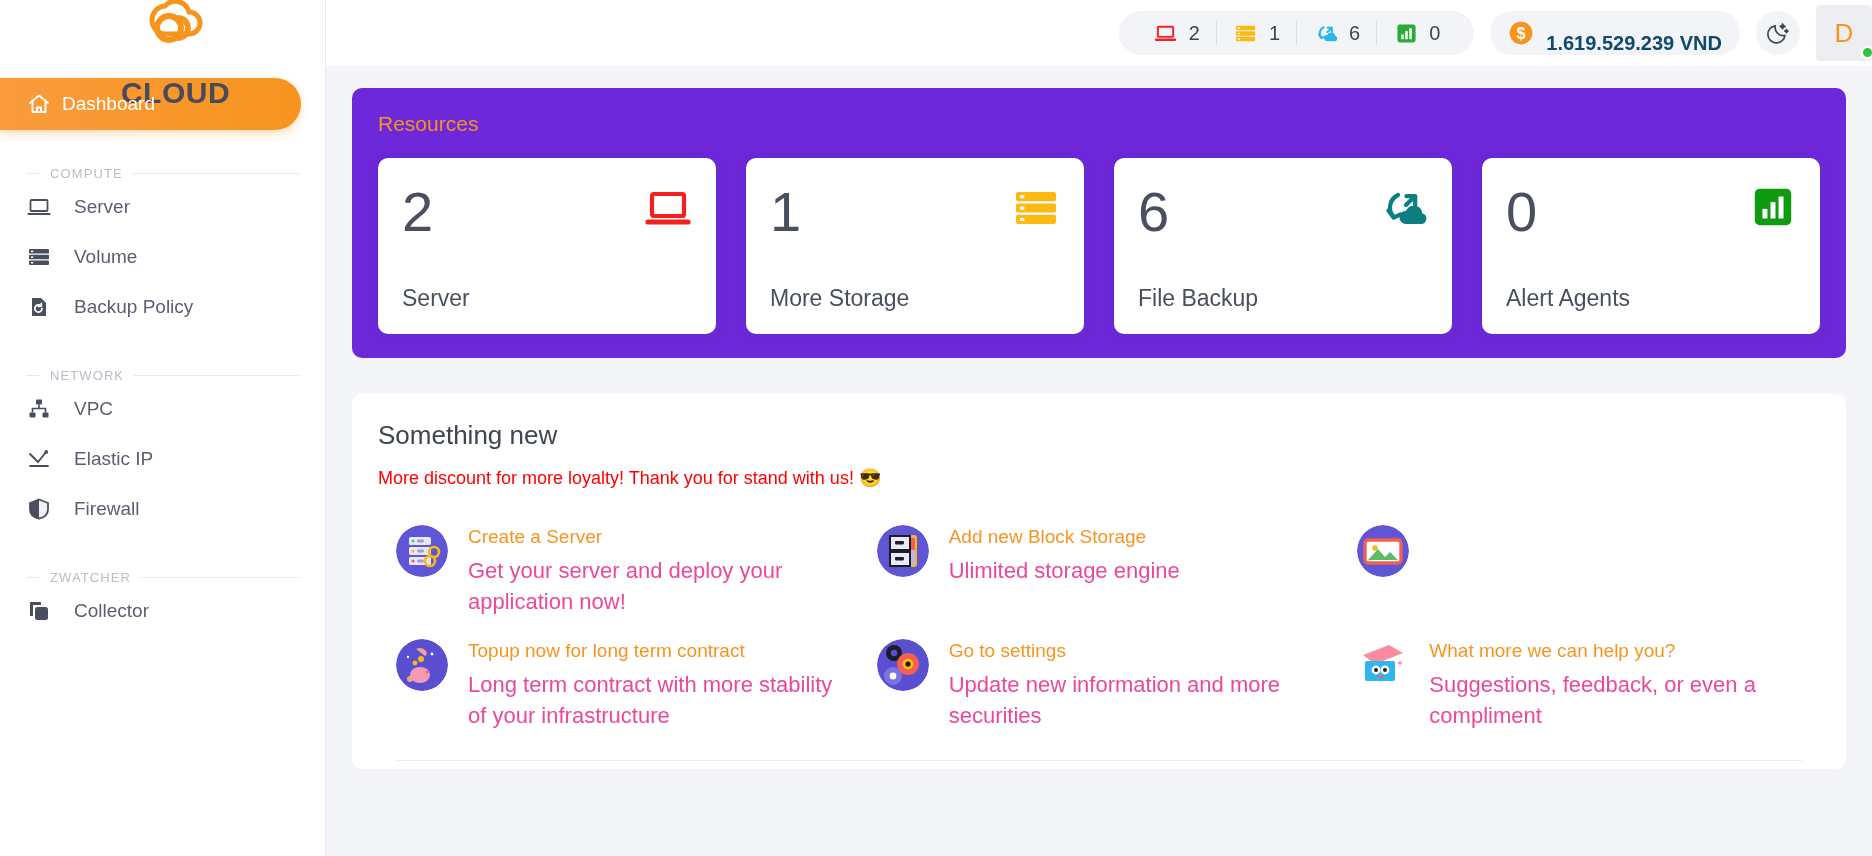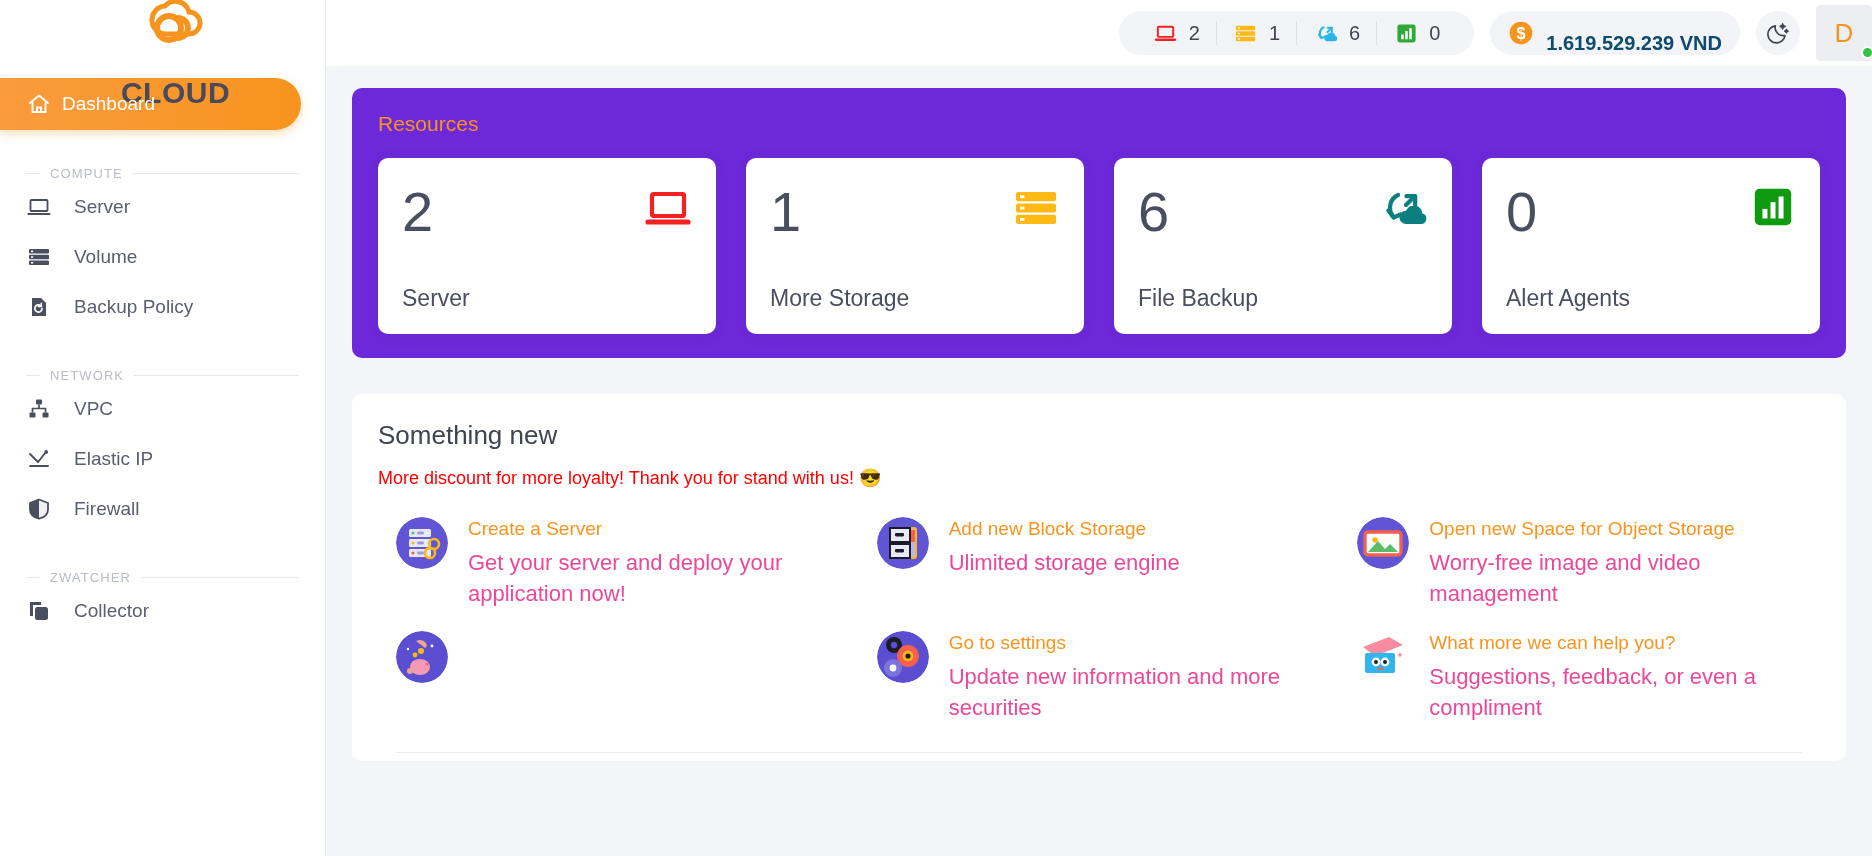--- a/index.html
+++ b/index.html
@@ -96,21 +96,21 @@
   .res-top { display: flex; align-items: flex-start; justify-content: space-between; }
   .res-num { font-size: 56px; color: #4a4f60; line-height: 1; font-weight: 300; }
   .res-label { font-size: 23px; color: #4a4f60; }
 
   .panel2 { background: #fff; border-radius: 10px; padding: 26px 26px 8px 26px; margin-top: 36px; }
   .h-new { font-size: 26px; color: #3f4451; }
   .sub-red { color: #ff0000; font-size: 18px; margin-top: 16px; }
 
   .links-grid {
     display: grid; grid-template-columns: repeat(3,1fr);
-    column-gap: 36px; row-gap: 22px; margin-top: 28px; padding: 0 18px;
+    column-gap: 36px; row-gap: 22px; margin-top: 36px; padding: 0 18px;
   }
   .link-tile { display: flex; gap: 20px; align-items: flex-start; cursor: pointer; }
   .tile-ico { width: 52px; height: 52px; flex: 0 0 52px; border-radius: 50%; overflow: hidden; }
   .tile-body { min-width: 0; }
   .tile-title { color: #f7941e; font-size: 19px; line-height: 1.25; }
   .tile-desc { color: #ec4899; font-size: 22px; line-height: 1.4; margin-top: 7px; }
   .row-rule { grid-column: 1 / -1; height: 1px; background: #ebedf2; margin-top: 6px; }
 </style>
 </head>
 <body>
@@ -433,40 +433,40 @@
 
           <a class="link-tile">
             <span class="tile-ico">
               <svg viewBox="0 0 52 52" width="52" height="52">
                 <circle cx="26" cy="26" r="26" fill="#6055d4"></circle>
                 <rect x="8" y="15" width="36" height="23" rx="3" fill="#fff" stroke="#f4604f" stroke-width="3.4"></rect>
                 <circle cx="18" cy="23" r="2.8" fill="#fdb913"></circle>
                 <path d="M11 35 L21 24 L28 32 L33 27 L41 35 Z" fill="#5bbd6a"></path>
               </svg>
             </span>
-            <span class="tile-body">
-              <span class="tile-title" style="display:block">Open new Space for Object Storage</span>
-              <span class="tile-desc" style="display:block">Worry-free image and video management</span>
-            </span>
           </a>
 
           <a class="link-tile">
             <span class="tile-ico">
               <svg viewBox="0 0 52 52" width="52" height="52">
                 <circle cx="26" cy="26" r="26" fill="#5a4fd0"></circle>
                 <path d="M20 10 q6 -3 10 2 q2 3 -1 5" fill="#f0a38f"></path>
                 <circle cx="25" cy="20" r="3" fill="#fdb913"></circle>
                 <circle cx="19" cy="24" r="2.4" fill="#fdb913"></circle>
                 <path d="M14 36 a10 8 0 0 1 20 0 a10 8 0 0 1 -20 0 Z" fill="#f59ab5"></path>
                 <circle cx="31" cy="33" r="1.5" fill="#e2698d"></circle>
                 <circle cx="14" cy="40" r="3" fill="#f0a38f"></circle>
                 <circle cx="36" cy="15" r="1.4" fill="#fff"></circle>
                   <circle cx="12" cy="18" r="1.2" fill="#fff"></circle>
               </svg>
             </span>
+            <span class="tile-body">
+              <span class="tile-title" style="display:block">Topup now for long term contract</span>
+              <span class="tile-desc" style="display:block">Long term contract with more stability of your infrastructure</span>
+            </span>
           </a>
 
           <a class="link-tile">
             <span class="tile-ico">
               <svg viewBox="0 0 52 52" width="52" height="52">
                 <circle cx="26" cy="26" r="26" fill="#5a4fd0"></circle>
                 <circle cx="17" cy="14" r="8" fill="#1c1c28"></circle>
                   <circle cx="17" cy="14" r="3.2" fill="#5a4fd0"></circle>
                 <circle cx="31" cy="25" r="11" fill="#f4604f"></circle>
                   <circle cx="31" cy="25" r="5.4" fill="#fdb913"></circle>

